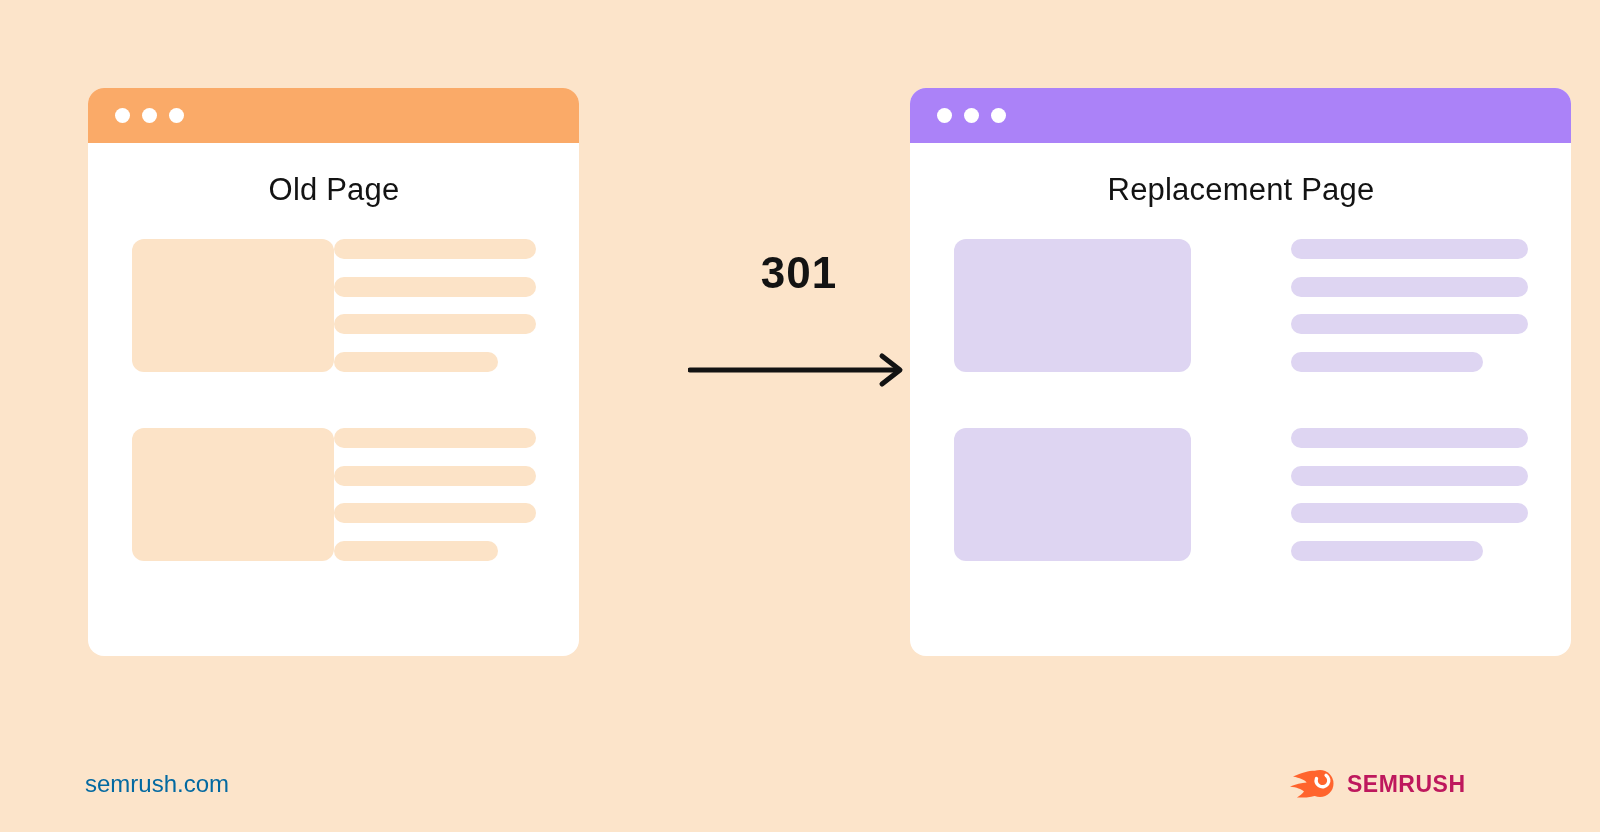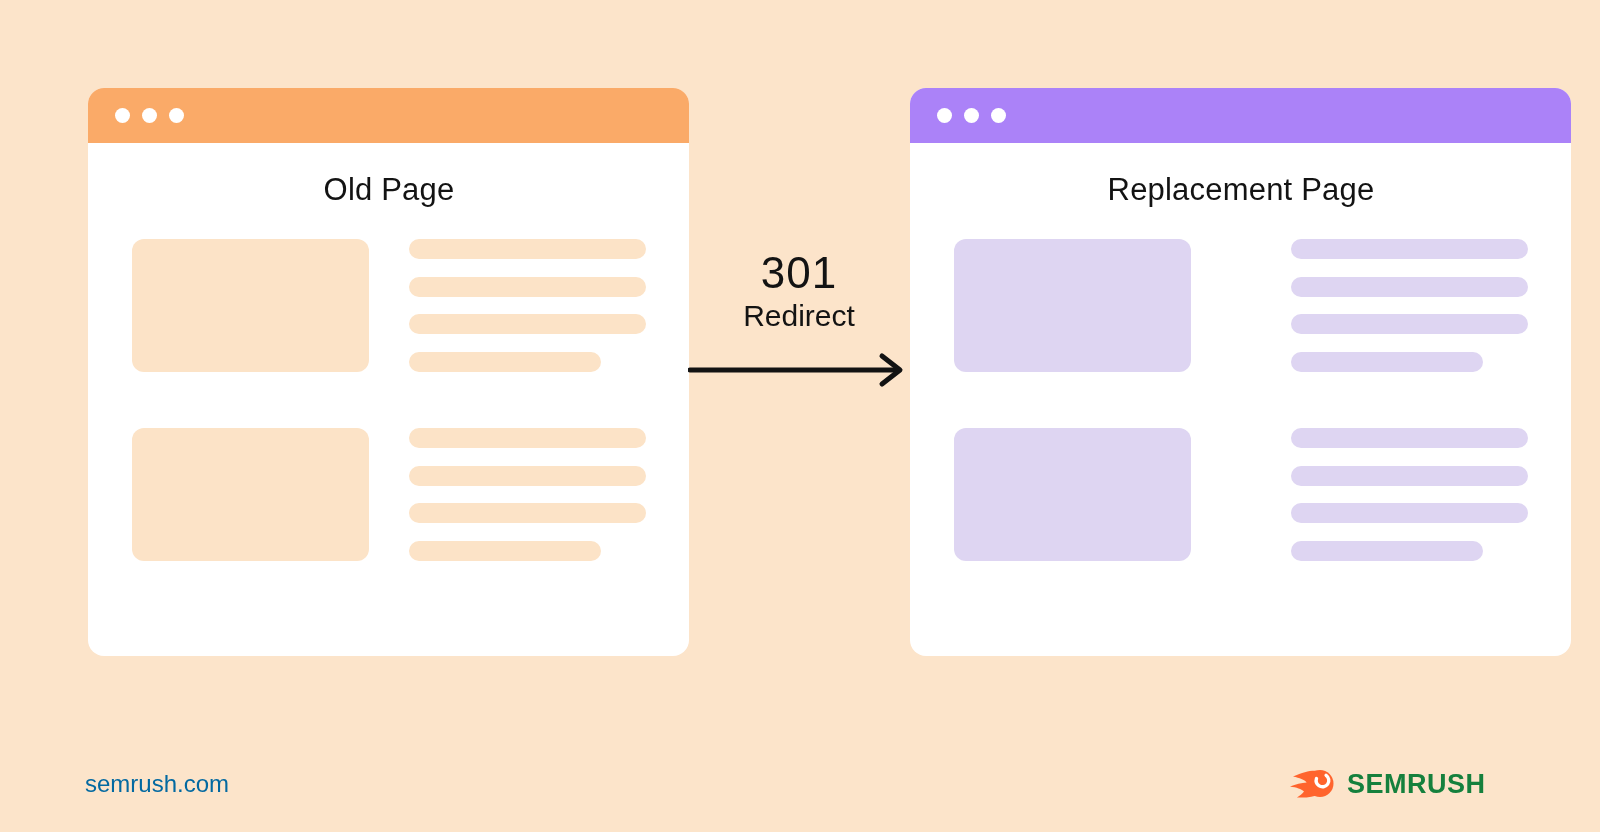--- a/index.html
+++ b/index.html
@@ -19,21 +19,21 @@
     background:var(--bg);
     position:relative;
     overflow:hidden;
   }
   .canvas{position:absolute;inset:0;}
 
   
   .window{
     position:absolute;
     top:88px;
-    width:601px;
+    width:491px;
     height:568px;
     background:var(--window-bg);
     border-radius:16px;
   }
   .window.left{left:88px;}
   .window.right{left:910px;width:661px;}
 
   .titlebar{
     height:55px;
     border-radius:16px 16px 0 0;
@@ -87,45 +87,45 @@
 
   
   .redirect{
     position:absolute;
     left:688px;
     top:248px;
     width:222px;
     text-align:center;
     color:var(--ink);
   }
-  .redirect-code{font-size:44px;font-weight:400;line-height:50px;letter-spacing:1px;}
+  .redirect-code{font-size:44px;font-weight:700;line-height:50px;letter-spacing:1px;}
   .redirect-word{font-size:30px;font-weight:500;line-height:36px;}
   .arrow{position:absolute;left:688px;top:350px;}
 
   
   .site-url{
     position:absolute;
     left:85px;
     top:770px;
     font-size:24px;
     color:#0369a1;
   }
   .logo{
     position:absolute;
     left:1288px;
     top:766px;
     display:flex;
     align-items:center;
     gap:11px;
   }
   .logo-text{
-    font-size:27px;
+    font-size:23px;
     font-weight:800;
     letter-spacing:.5px;
-    color:#15803d;
+    color:#be185d;
   }
 </style>
 </head>
 <body>
 
 <div class="canvas">
 
   <div class="window left">
     <div class="titlebar orange">
       <span class="dot"></span>
@@ -150,21 +150,20 @@
           <div class="line"></div>
           <div class="line"></div>
           <div class="line short"></div>
         </div>
       </div>
     </div>
   </div>
 
   <div class="redirect">
     <div class="redirect-code">301</div>
-    <div class="redirect-word">Redirect</div>
   </div>
   <svg class="arrow" width="222" height="40" viewBox="0 0 222 40">
     <line x1="2" y1="20" x2="208" y2="20" stroke="#131313" stroke-width="5" stroke-linecap="round"></line>
     <polyline points="194,6 212,20 194,34" fill="none" stroke="#131313" stroke-width="5" stroke-linecap="round" stroke-linejoin="round"></polyline>
   </svg>
 
   <div class="window right">
     <div class="titlebar purple">
       <span class="dot"></span>
       <span class="dot"></span>

